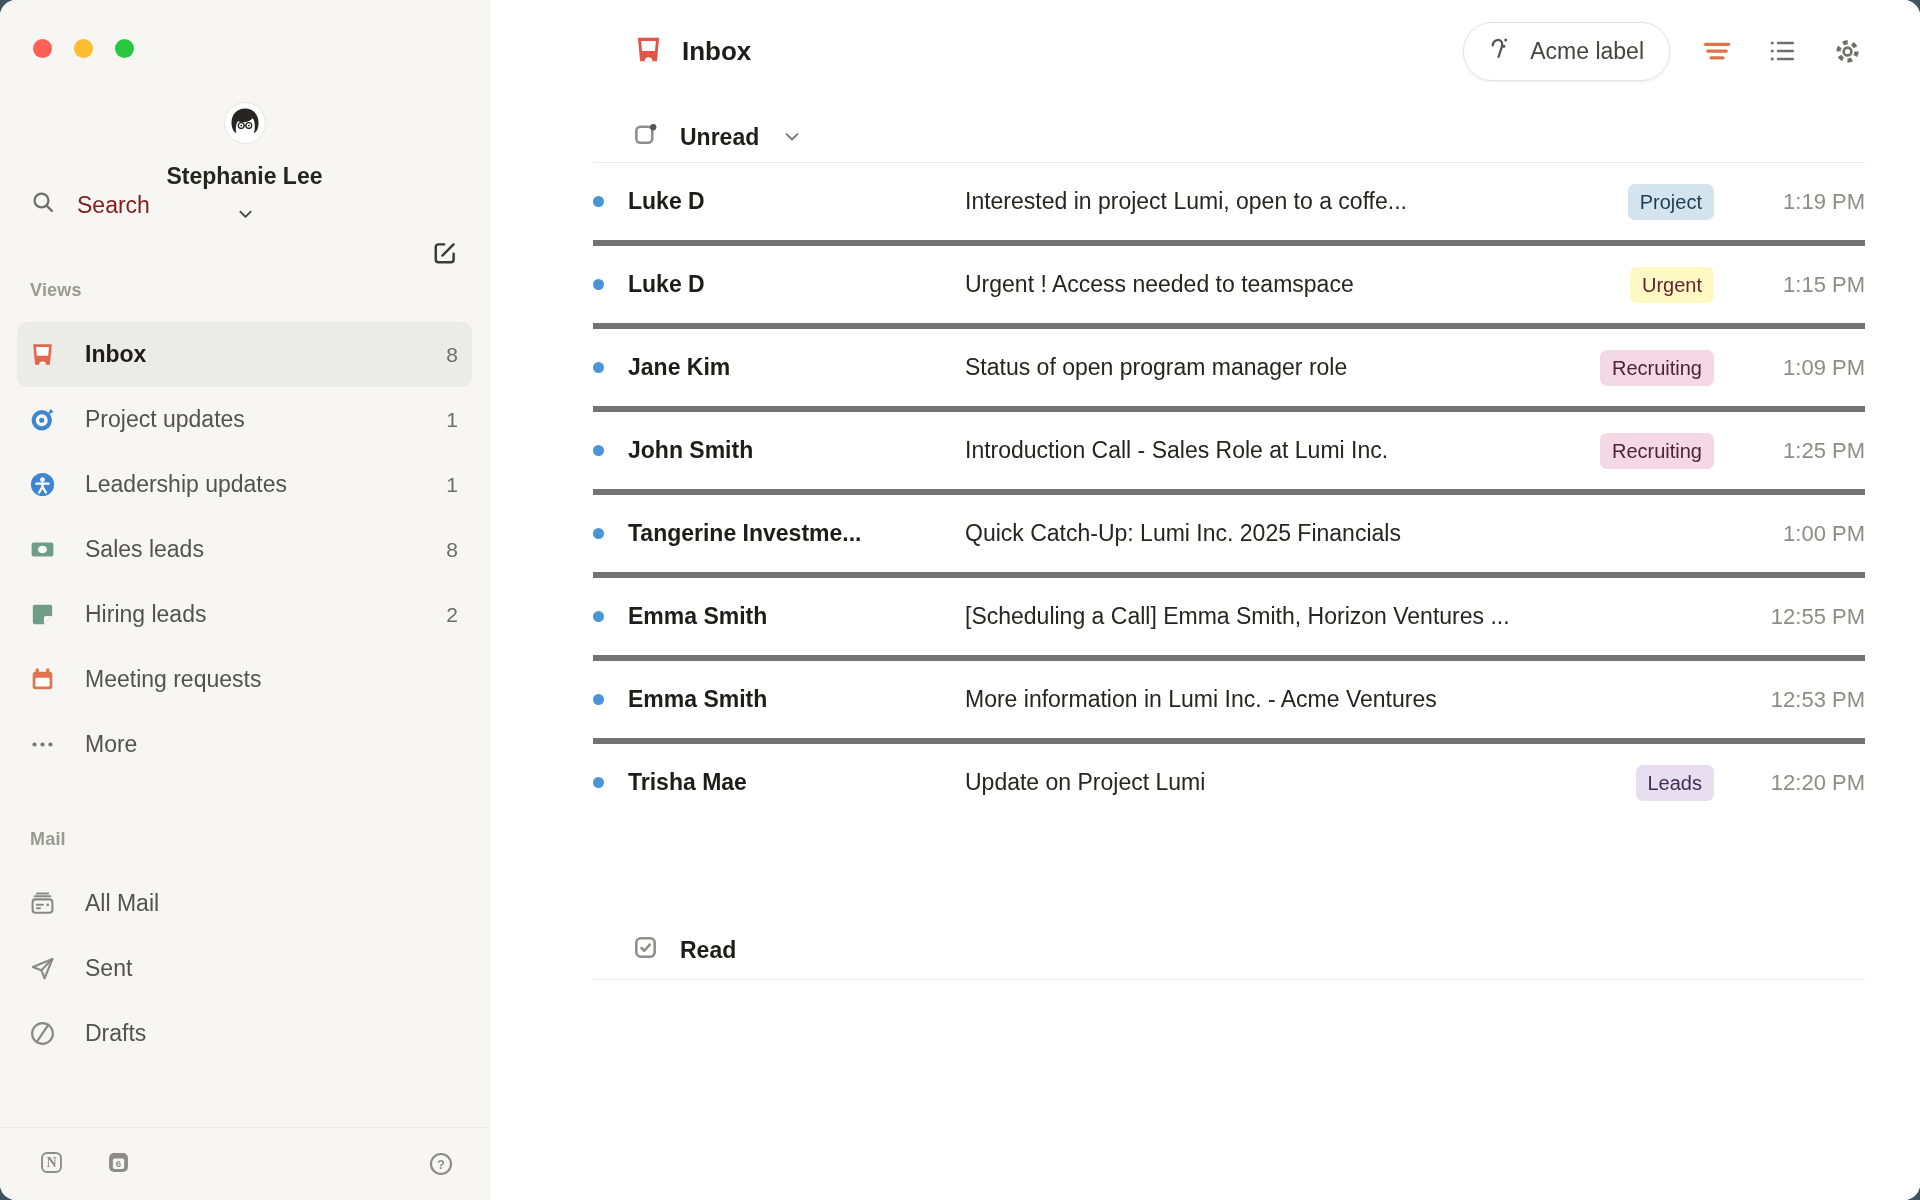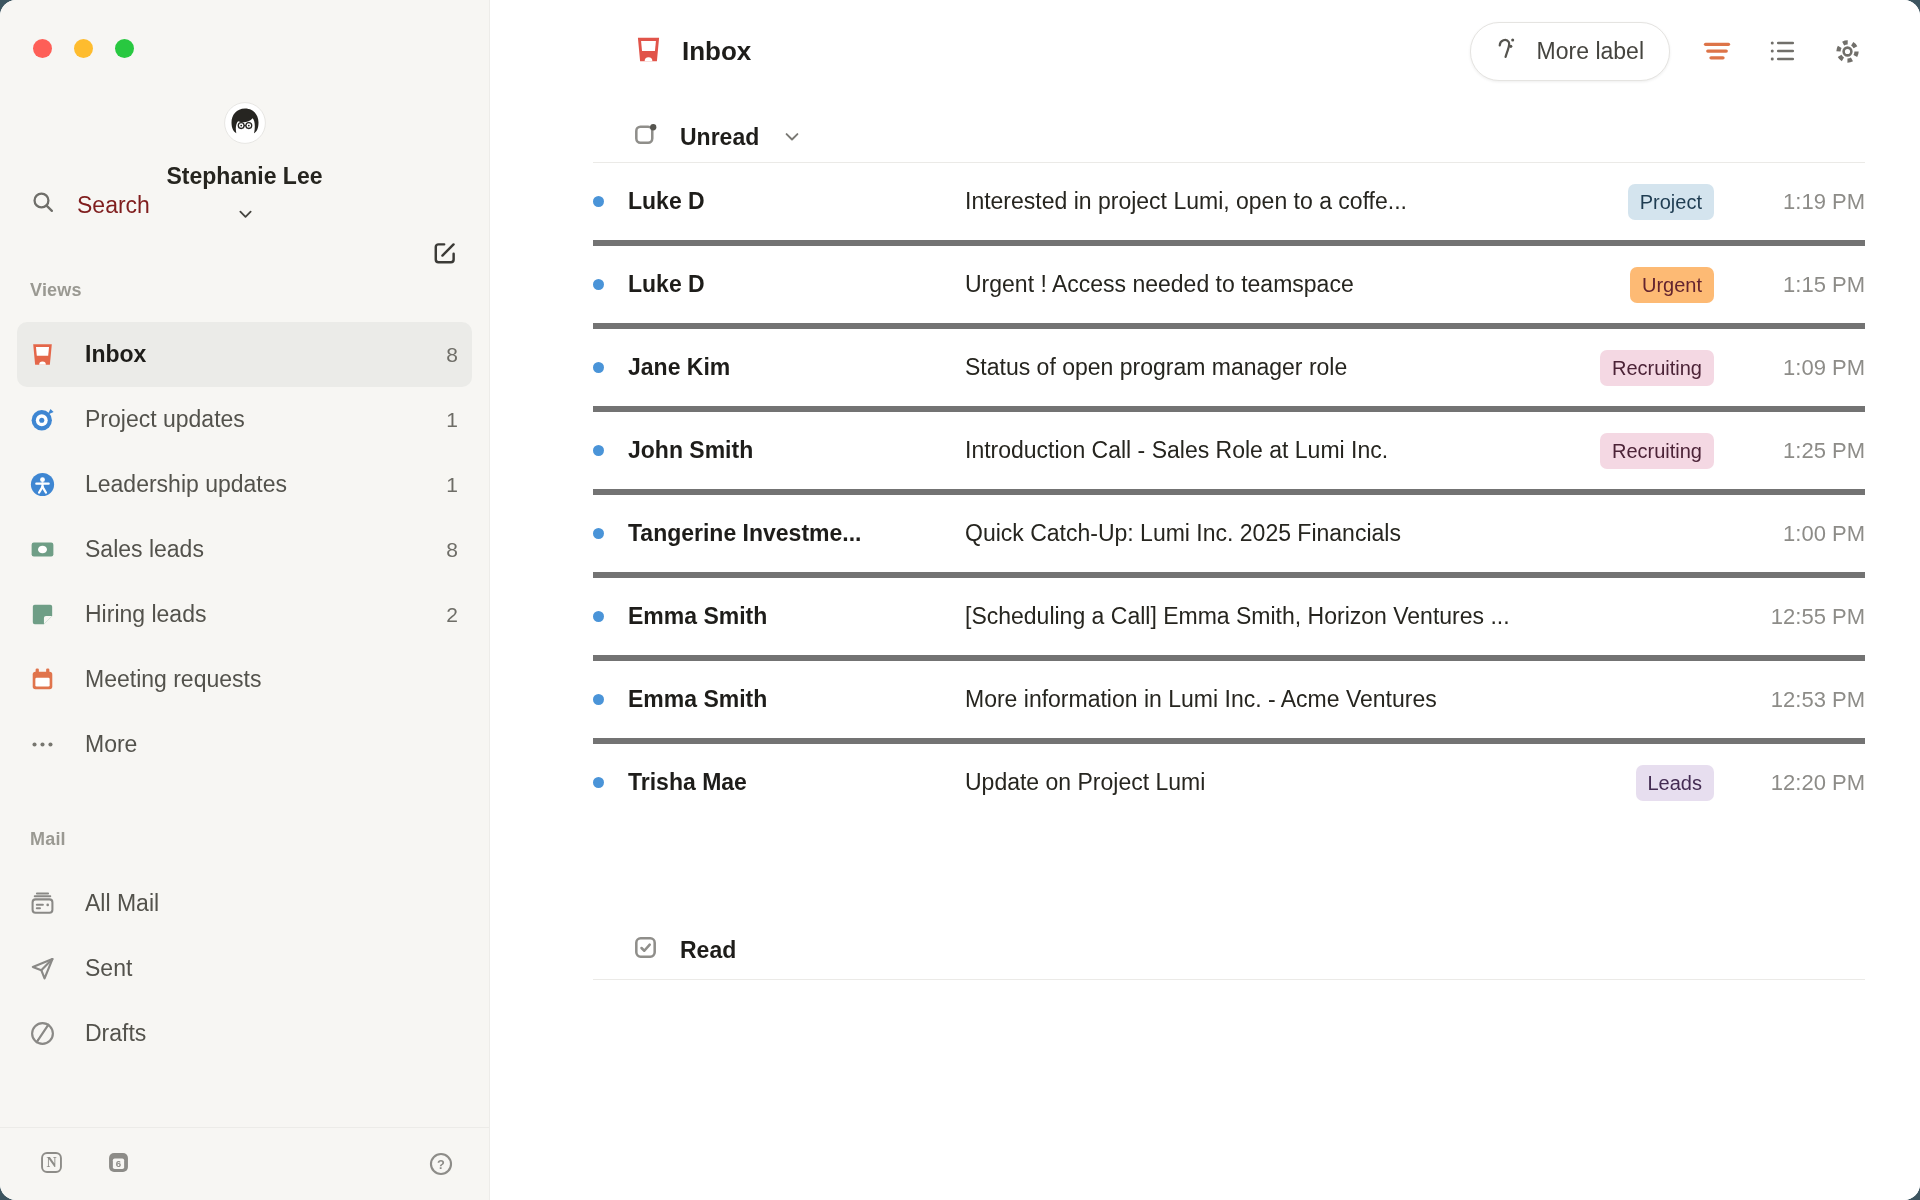--- a/index.html
+++ b/index.html
@@ -263,21 +263,21 @@
       </div>
       <div class="actions">
         <div class="pill">
           <span class="ic" id="autolabel-icon-slot"><svg width="28" height="28" viewBox="0 0 24 24" xmlns="http://www.w3.org/2000/svg">
                 <g stroke="#55544F" stroke-width="1.9" fill="none" stroke-linecap="round">
                   <path d="M3.2 9.8 C3.4 5.4 8.8 3.3 10.9 6.9 C12.4 9.4 10.6 11.6 8.2 19.6"></path>
                 </g>
                 <circle cx="14.3" cy="5.1" r="1.3" fill="#55544F"></circle>
                 <circle cx="12.7" cy="10.6" r="1.3" fill="#55544F"></circle>
               </svg></span>
-          <span>More label</span>
+          <span>Acme label</span>
         </div>
         <span class="icon-btn" id="filter-slot">
             <svg width="30" height="30" viewBox="0 0 24 24" xmlns="http://www.w3.org/2000/svg">
               <g stroke="#DD7448" stroke-width="2.6" stroke-linecap="round">
                 <path d="M2.8 6.6 H21.2"></path>
                 <path d="M4.6 12 H19.4"></path>
                 <path d="M7.2 17.4 H16.8"></path>
               </g>
             </svg>
           </span>
@@ -326,21 +326,21 @@
           <span class="subject">Interested in project Lumi, open to a coffe...</span>
           <span class="badge" style="background: rgb(212, 228, 238); color: rgb(31, 61, 82);">Project</span>
           <span class="time">1:19 PM</span>
         </div>
         <div class="email-row">
           <span class="dot-col">
             <span class="dot" style="background: rgb(74, 148, 216);"></span>
           </span>
           <span class="sender">Luke D</span>
           <span class="subject">Urgent ! Access needed to teamspace</span>
-          <span class="badge" style="background: #fdba74; color: rgb(99, 36, 47);">Urgent</span>
+          <span class="badge" style="background: #fef9c3; color: rgb(99, 36, 47);">Urgent</span>
           <span class="time">1:15 PM</span>
         </div>
         <div class="email-row">
           <span class="dot-col">
             <span class="dot" style="background: rgb(74, 148, 216);"></span>
           </span>
           <span class="sender">Jane Kim</span>
           <span class="subject">Status of open program manager role</span>
           <span class="badge" style="background: rgb(244, 216, 227); color: rgb(76, 35, 55);">Recruiting</span>
           <span class="time">1:09 PM</span>

